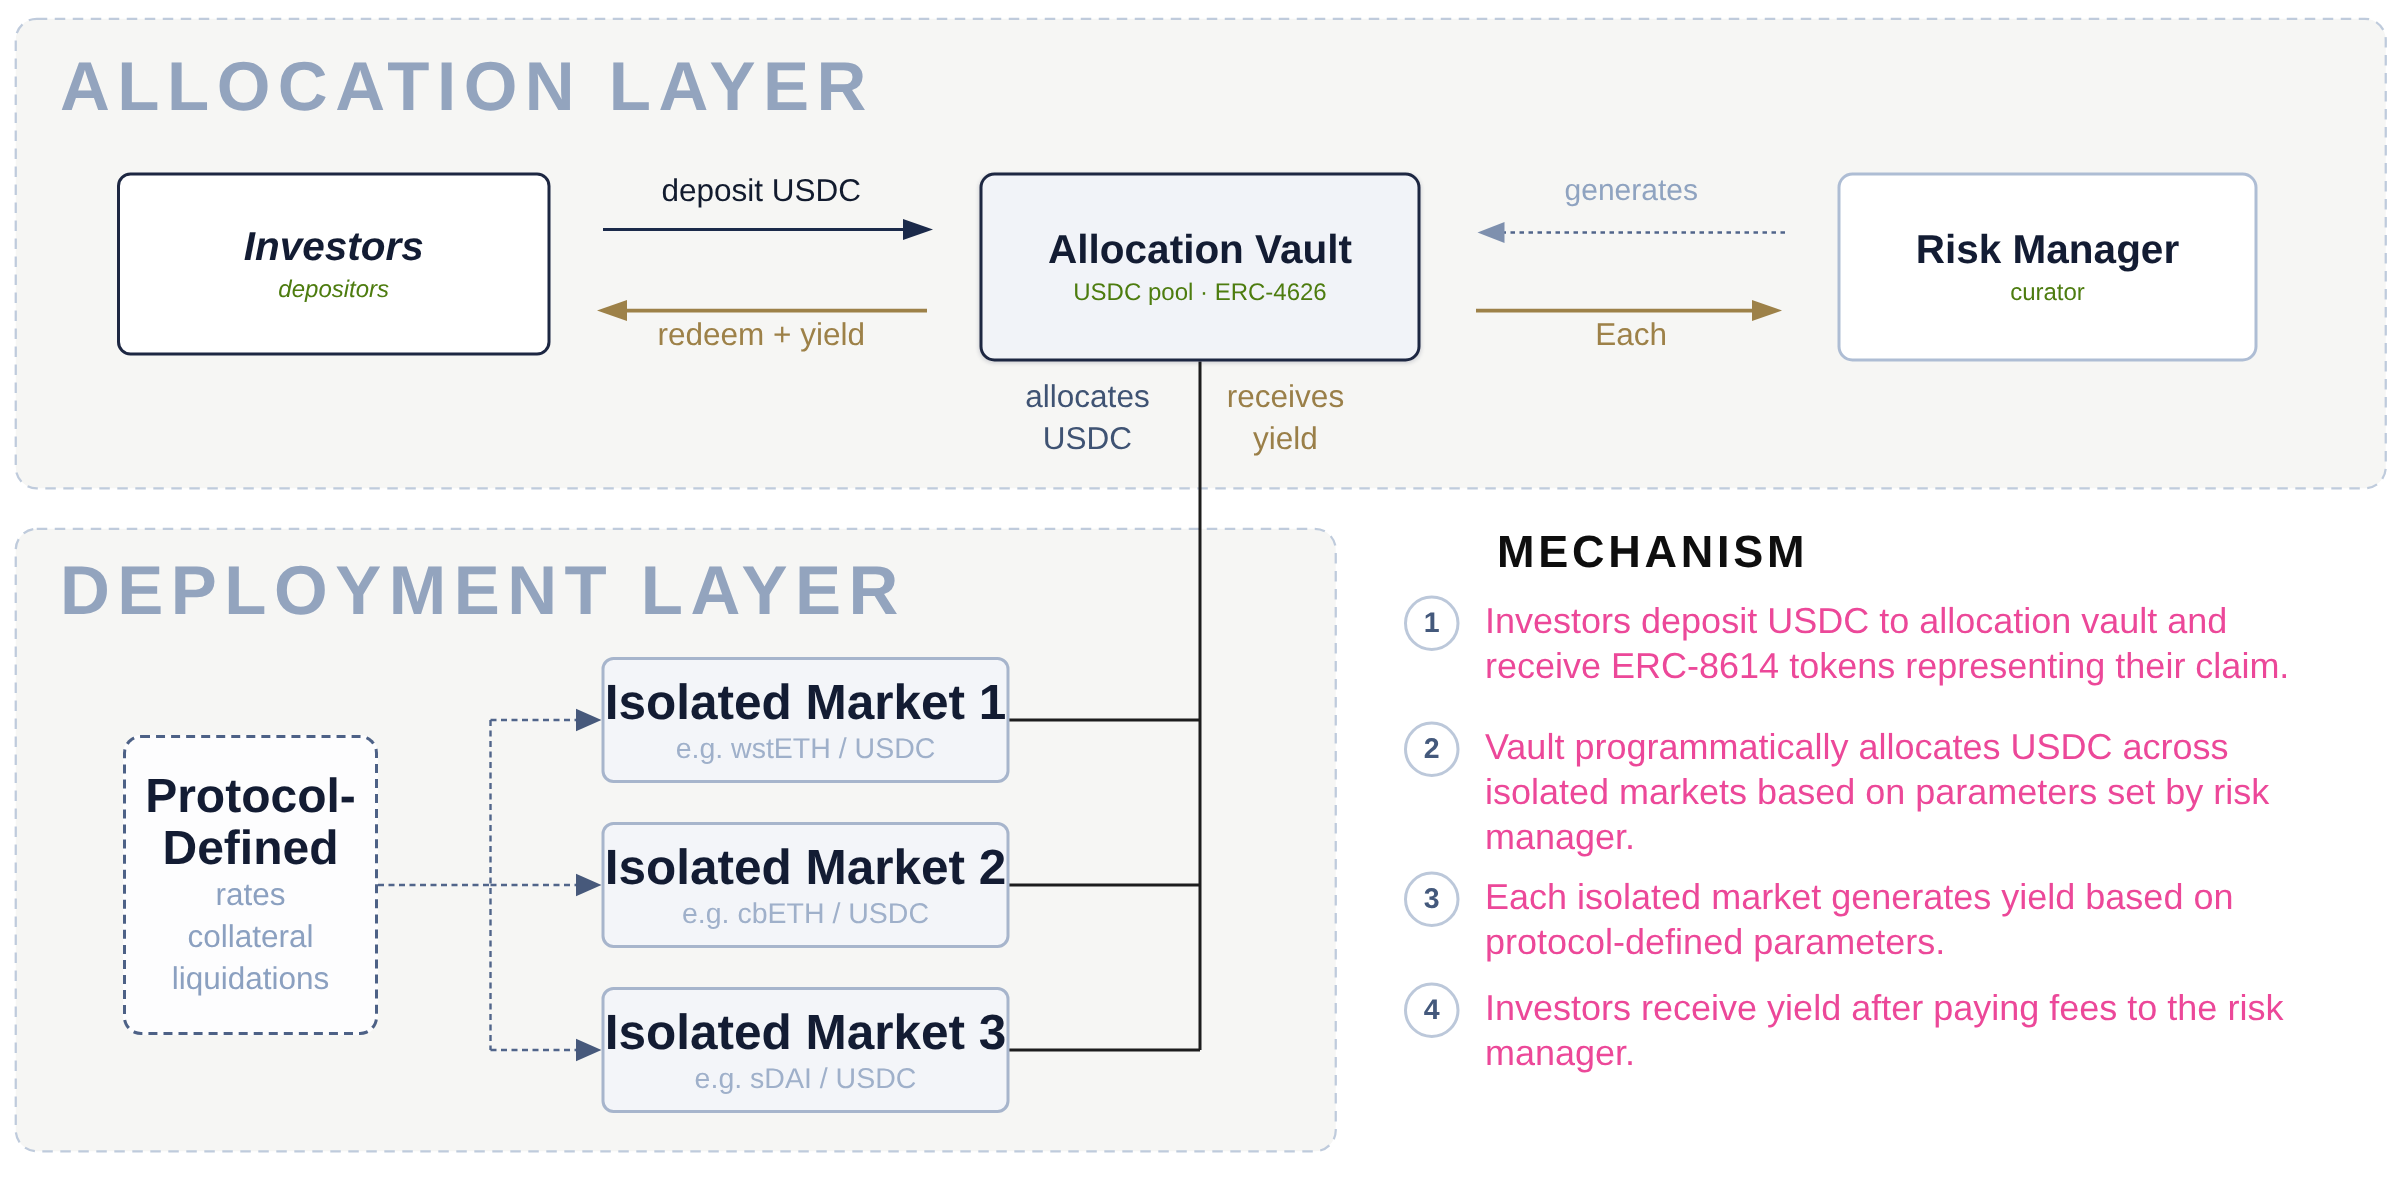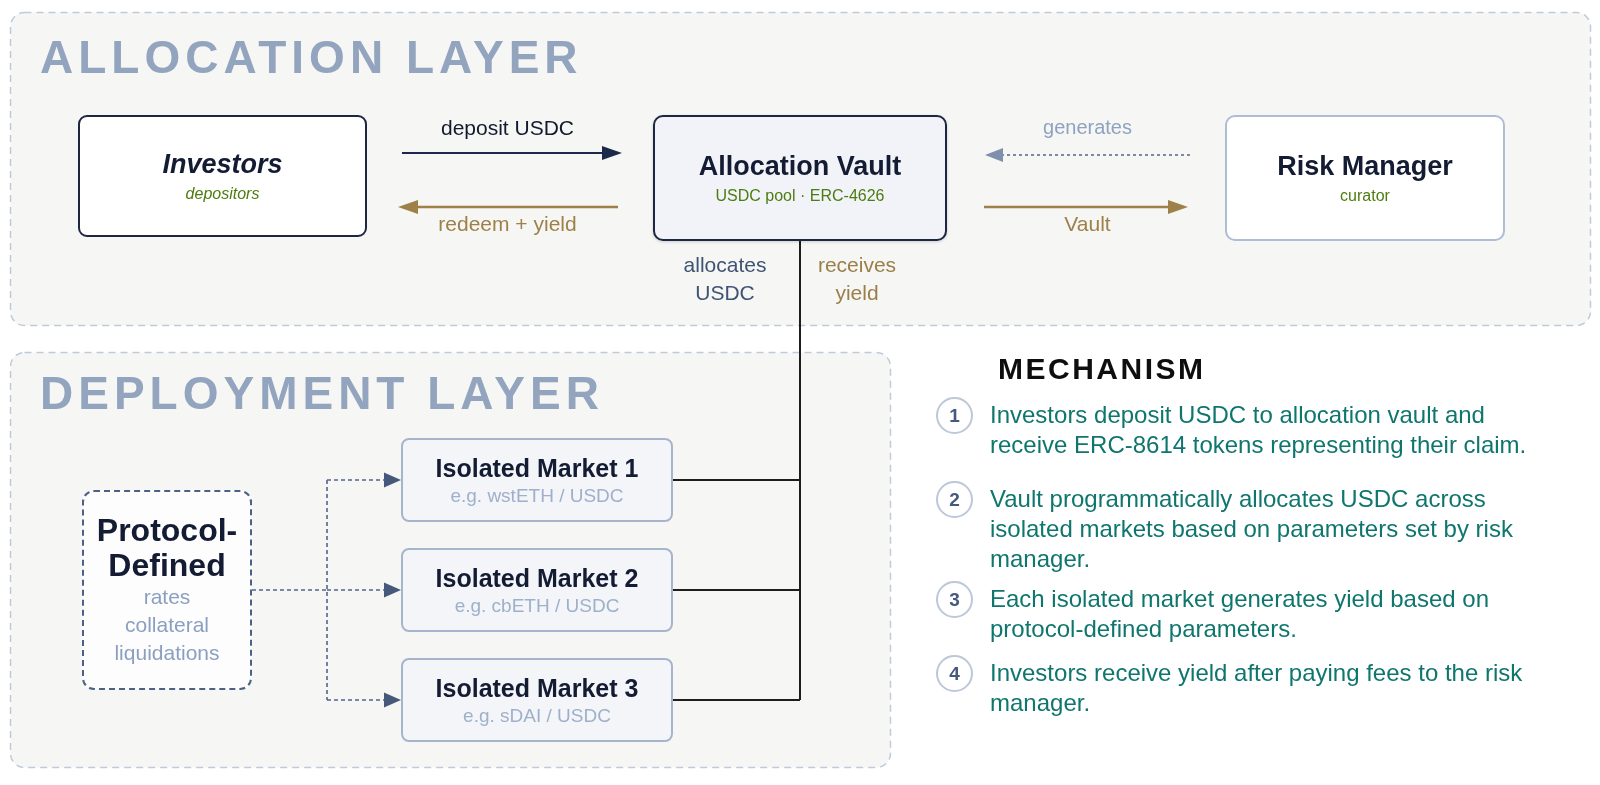--- a/index.html
+++ b/index.html
@@ -31,42 +31,42 @@
     border:2px solid #aebdd4;border-radius:10px;}
 
   .protocol{left:82px;top:490px;width:170px;height:200px;background:#fdfdfe;
     border:2px dashed #4d6186;border-radius:12px;gap:0;}
   .protocol-title{font-size:32px;font-weight:bold;color:#131c33;line-height:35px;}
   .protocol-param{font-size:21px;color:#8ba0c0;line-height:28px;}
 
   .market{left:401px;width:272px;height:84px;background:#f3f5f9;
     border:2px solid #a7b5cc;border-radius:8px;gap:2px;}
   .market-1{top:438px;} .market-2{top:548px;} .market-3{top:658px;}
-  .market .node-title{font-size:25px;}
+  .market .node-title{font-size:33px;}
   .market .node-sub{font-size:19px;color:#9fb0ca;}
 
   .flow-label{position:absolute;text-align:center;font-size:21px;}
   .deposit-label{left:400px;top:116px;width:215px;color:#121b2e;font-weight:500;}
   .redeem-label{left:400px;top:212px;width:215px;color:#9d8148;}
   .parameters-label{left:985px;top:116px;width:205px;color:#8fa3c0;font-size:20px;}
   .fees-label{left:985px;top:212px;width:205px;color:#9d8148;}
   .allocates-label{left:655px;top:251px;width:140px;color:#3f5373;line-height:28px;}
   .receives-label{left:792px;top:251px;width:130px;color:#9a7f48;line-height:28px;}
 
   .mech-title{position:absolute;left:998px;top:352px;margin:0;font-size:30px;
     font-weight:bold;letter-spacing:2.5px;color:#0e0e0e;}
   .mech-list{position:absolute;left:936px;top:400px;display:flex;flex-direction:column;}
   .mech-item{display:flex;gap:17px;align-items:flex-start;}
   .mech-item.step-2{margin-top:24px;}
   .mech-item.step-3{margin-top:10px;}
   .mech-item.step-4{margin-top:14px;}
   .mech-circle{width:37px;height:37px;box-sizing:border-box;border:2.5px solid #bcc8da;
     border-radius:50%;background:#ffffff;color:#44597c;font-size:19px;font-weight:bold;
     display:flex;align-items:center;justify-content:center;flex-shrink:0;margin-top:-3px;}
-  .mech-text{font-size:24px;line-height:30px;color:#0f766e;}
+  .mech-text{font-size:24px;line-height:30px;color:#ec4899;}
 </style>
 </head>
 <body>
 
 <div class="stage">
 
   <svg class="overlay" width="1600" height="785" viewBox="0 0 1600 785">
 
     <g>
       <rect x="10.5" y="12.5" width="1580" height="313" rx="14" fill="#f6f6f4" stroke="#bfcbdc" stroke-width="1.5" stroke-dasharray="7 5"></rect>
@@ -133,21 +133,21 @@
   </div>
 
   <div class="node risk">
     <div class="node-title">Risk Manager</div>
     <div class="node-sub">curator</div>
   </div>
 
   <div class="flow-label deposit-label">deposit USDC</div>
   <div class="flow-label redeem-label">redeem + yield</div>
   <div class="flow-label parameters-label">generates</div>
-  <div class="flow-label fees-label">Vault</div>
+  <div class="flow-label fees-label">Each</div>
 
   <div class="flow-label allocates-label">
     <div>allocates</div>
     <div>USDC</div>
   </div>
   <div class="flow-label receives-label">
     <div>receives</div>
     <div>yield</div>
   </div>
 

